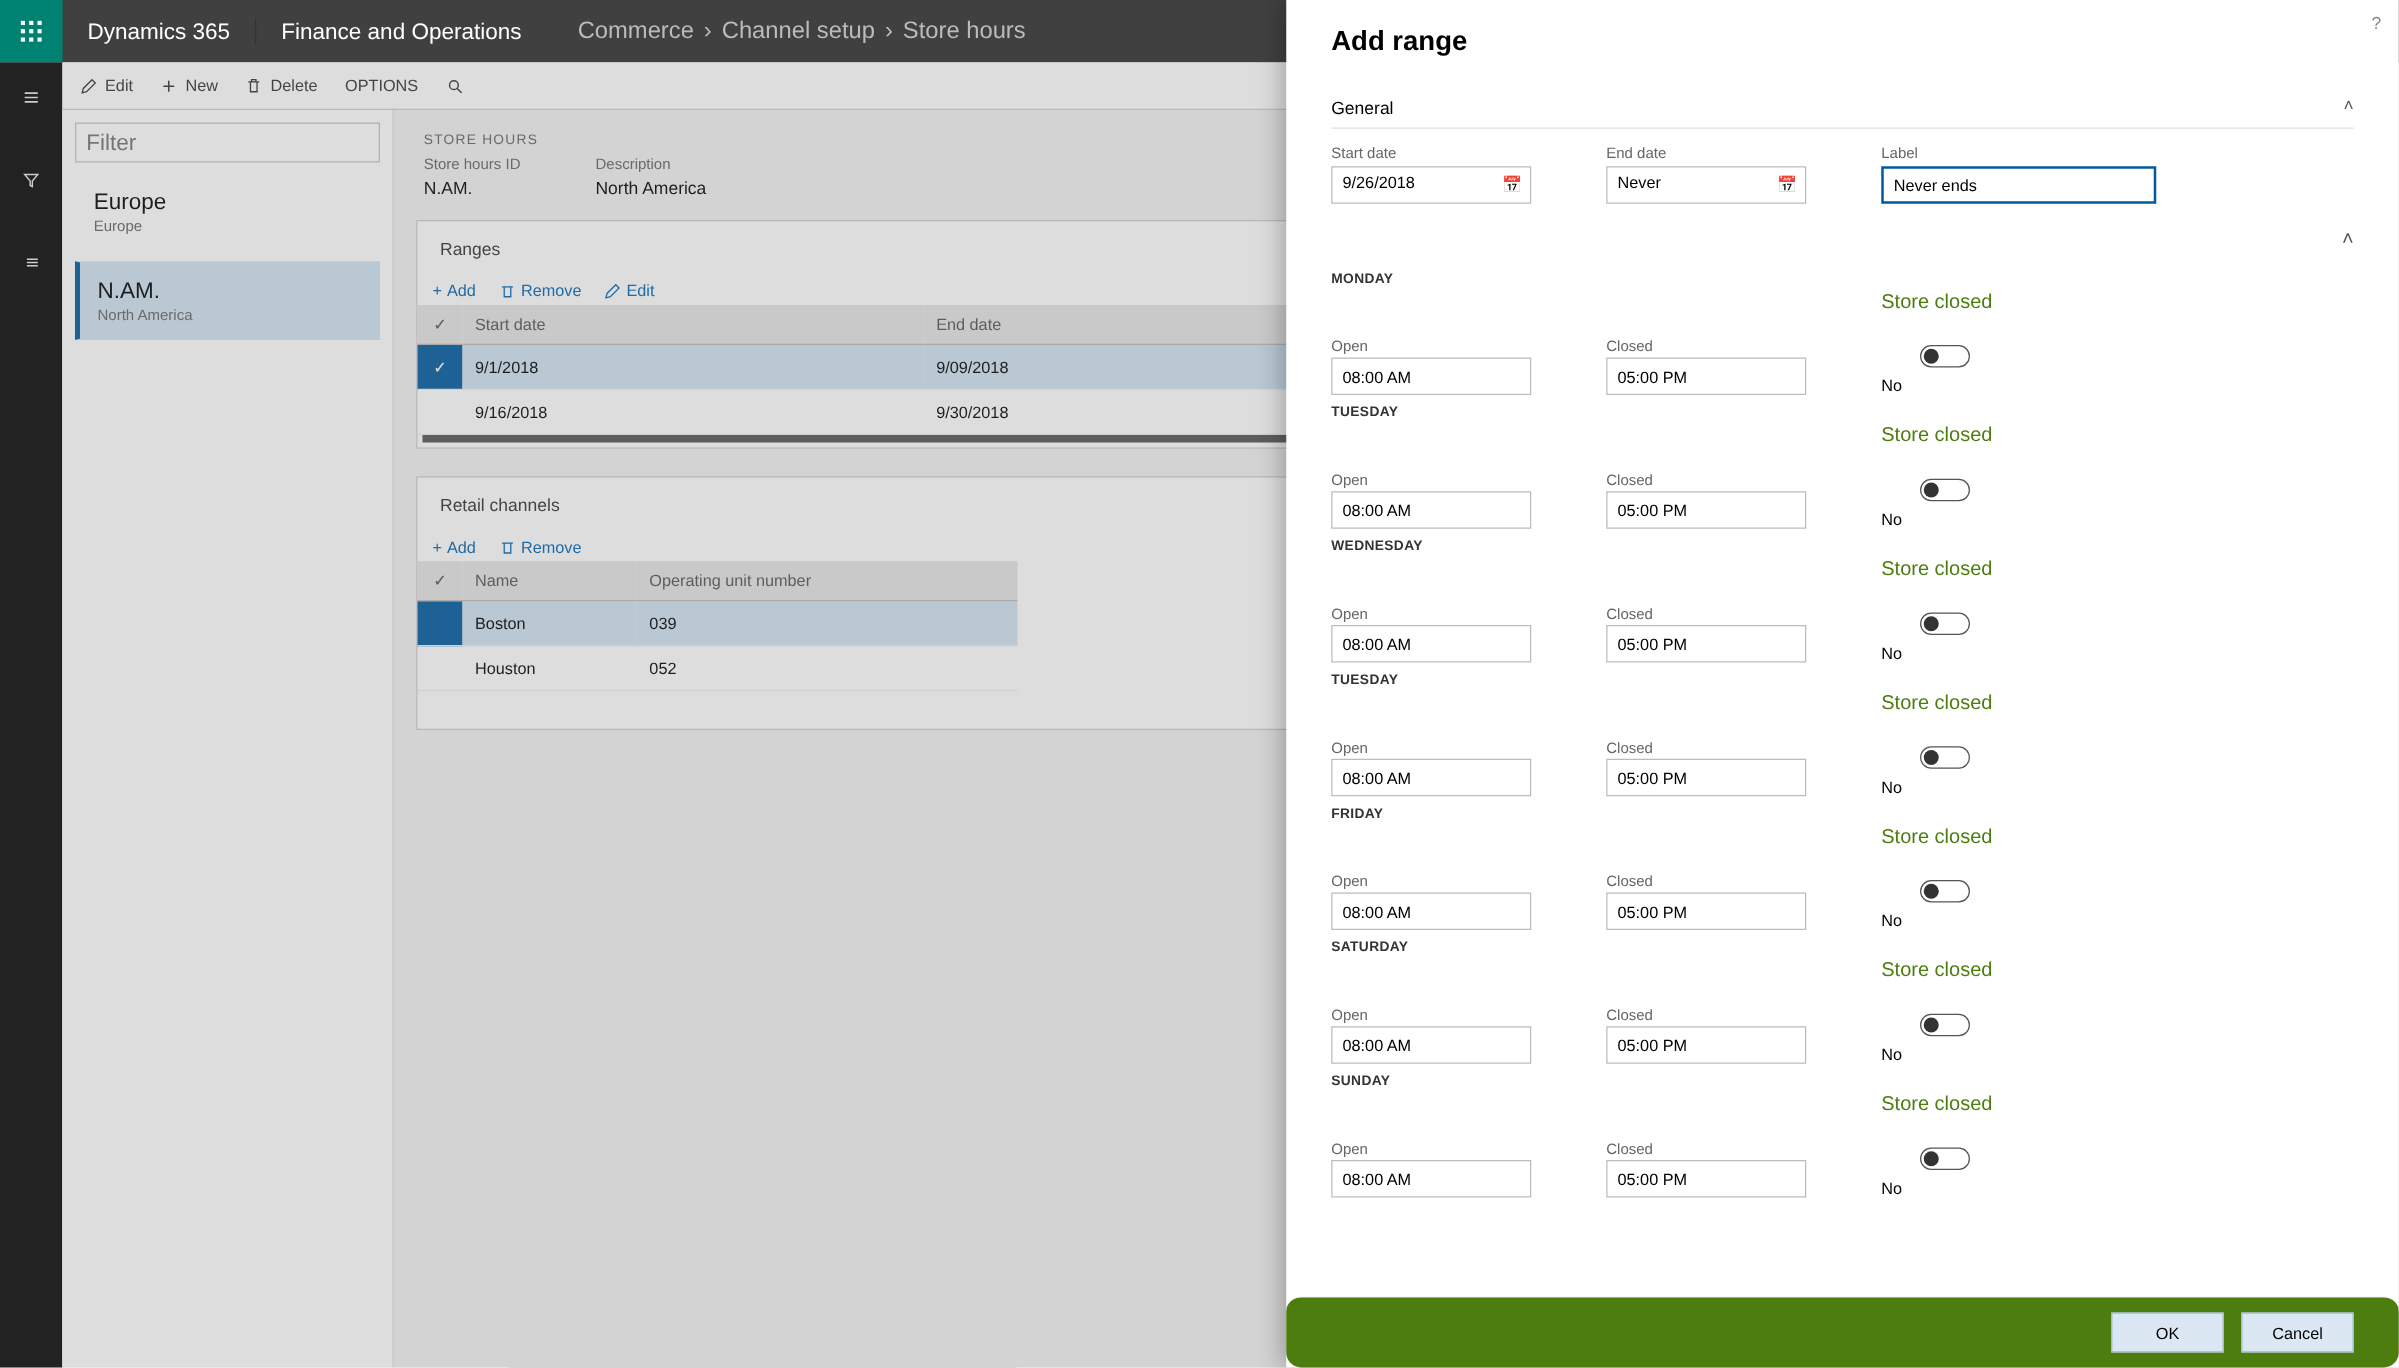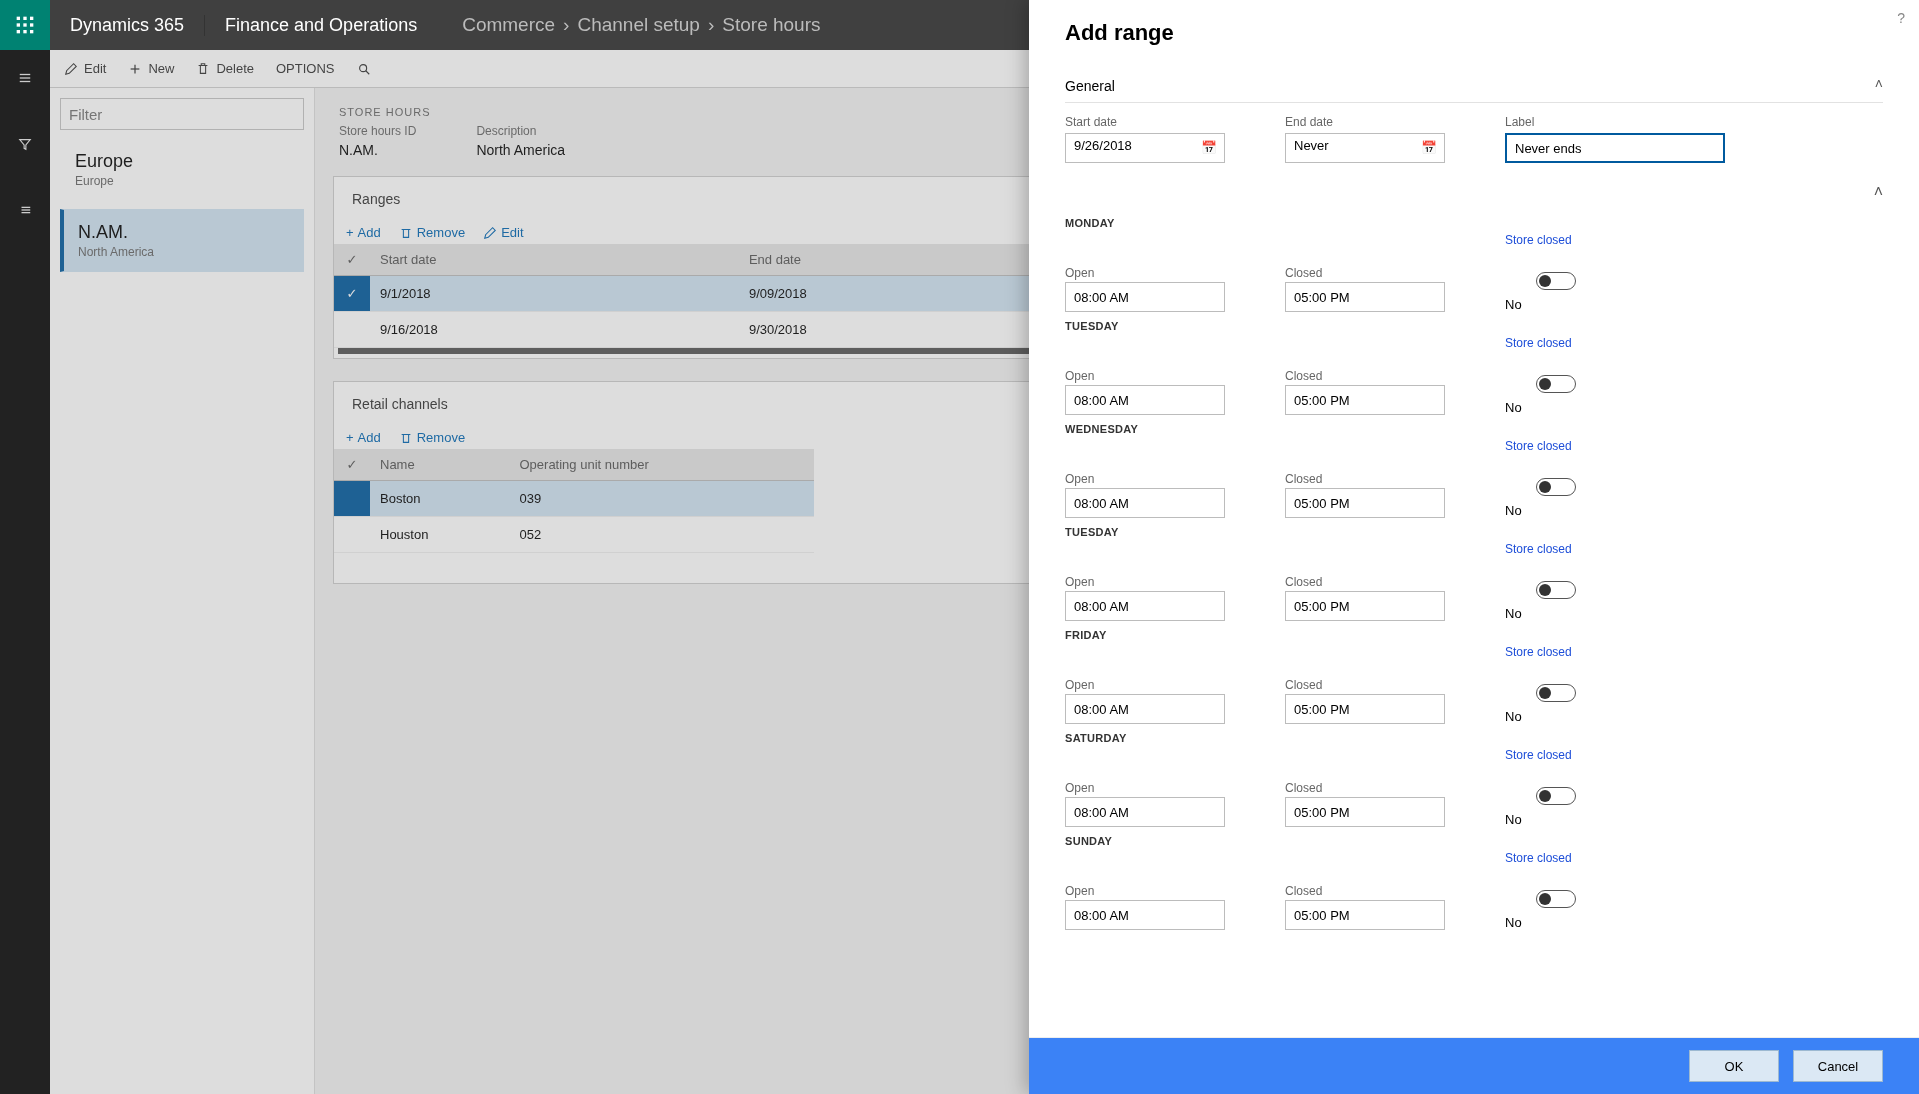--- a/index.html
+++ b/index.html
@@ -22,21 +22,21 @@
 .dim { position: absolute; left: 50px; top: 50px; right: 0; bottom: 0; background: rgba(120,120,120,0.25); }
 
 
 .actionbar { position: absolute; left: 50px; top: 50px; right: 0; height: 38px; background: #fff; border-bottom: 1px solid #d0d0d0; display: flex; align-items: center; padding: 0 14px; gap: 22px; font-size: 13px; color: #333; }
 .actionbar .abtn { display: flex; align-items: center; gap: 6px; }
 .actionbar .icon { width: 14px; height: 14px; }
 
 
 .main { position: absolute; left: 50px; top: 88px; right: 0; bottom: 0; background: #f2f2f2; display: flex; }
 .listcol { width: 265px; background: #fff; border-right: 1px solid #ddd; padding: 10px; }
-.filterbox { width: 100%; height: 32px; border: 1px solid #c5c5c5; padding: 4px 8px; font-size: 15px; }
+.filterbox { width: 100%; height: 32px; border: 1px solid #c5c5c5; padding: 4px 8px; font-size: 18px; }
 .listitem { padding: 12px 14px; border: 1px solid transparent; margin-top: 8px; cursor: pointer; }
 .listitem.active { background: #cfe3f2; border-left: 4px solid #005a9e; }
 .listitem .li-title { font-size: 18px; }
 .listitem .li-sub { font-size: 12px; color: #666; margin-top: 2px; }
 
 .detailcol { flex: 1; padding: 12px 18px; overflow: auto; }
 .detailcol .pagelabel { font-size: 11px; color: #666; letter-spacing: 1px; margin: 6px 0 6px 6px; }
 .headerrow { display: flex; gap: 60px; margin: 6px 0 18px 6px; }
 .fldlabel { font-size: 12px; color: #666; margin-bottom: 4px; }
 .fldval { font-size: 14px; }
@@ -67,28 +67,28 @@
 .dateinput { width: 160px; height: 30px; border: 1px solid #bcbcbc; padding: 4px 8px; font-size: 13px; background: #fff; position: relative; }
 .dateinput .cal { position: absolute; right: 6px; top: 6px; color: #888; }
 .textinput { width: 220px; height: 30px; border: 2px solid #005a9e; padding: 4px 8px; font-size: 13px; outline: none; }
 
 .daysect { margin-top: 8px; }
 .daylabel { font-size: 11px; font-weight: 700; color: #333; margin: 8px 0 4px 0; letter-spacing: 0.3px; }
 .dayrow { display: flex; align-items: flex-end; gap: 60px; }
 .timefld label { font-size: 12px; color: #666; display: block; margin-bottom: 2px; }
 .timeinput { width: 160px; height: 30px; border: 1px solid #bcbcbc; padding: 4px 8px; font-size: 13px; background: #fff; }
 .closedcol { display: flex; flex-direction: column; align-items: flex-start; }
-.closedcol label { font-size: 12px; color: #1d4ed8; margin-bottom: 2px; }
+.closedcol label { font-size: 16px; color: #4d7c0f; margin-bottom: 2px; }
 .togglewrap { display: flex; align-items: center; gap: 14px; }
 .toggleval { font-size: 13px; margin-top: 48px; }
 .toggle { width: 40px; height: 18px; border: 1px solid #555; border-radius: 10px; position: relative; background: #fff; }
 .toggle .knob { position: absolute; left: 2px; top: 2px; width: 12px; height: 12px; background: #333; border-radius: 50%; }
 
 
-.panelfooter { position: absolute; bottom: 0; left: 0; right: 0; padding: 12px 36px; background: #3b82f6; border-top: 1px solid #eee; display: flex; justify-content: flex-end; gap: 14px; }
+.panelfooter { position: absolute; bottom: 0; left: 0; right: 0; padding: 12px 36px; background: #4d7c0f; border-top: 1px solid #eee; display: flex; justify-content: flex-end; gap: 14px; border-radius: 12px; }
 .pbtn { min-width: 90px; height: 32px; border: 1px solid #9db9d1; background: #dbe8f4; font-size: 13px; }
 
 
 .sm-icon { width: 14px; height: 14px; display: inline-block; }
 </style>
 </head>
 <body>
 
 <div class="topbar">
   <div class="waffle">

